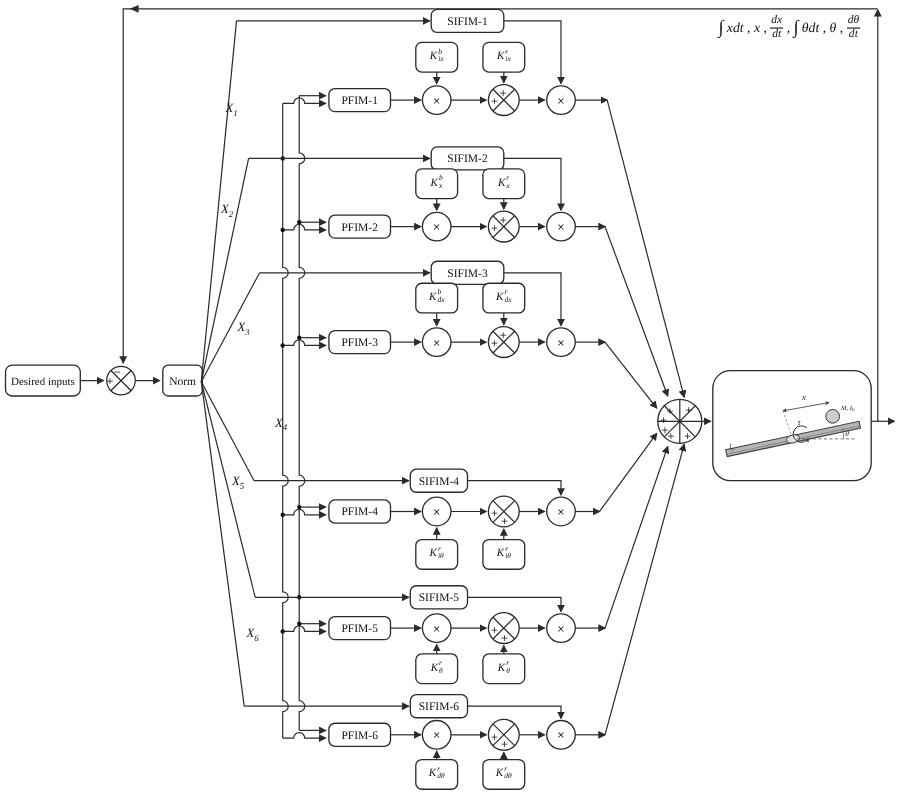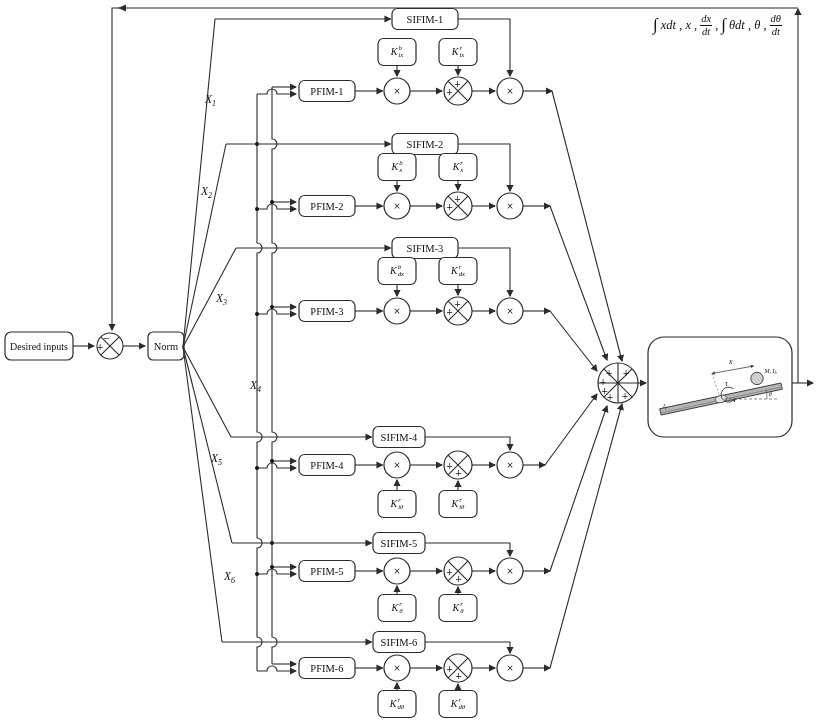--- a/index.html
+++ b/index.html
@@ -365,21 +365,21 @@
             <span>iθ</span>
           </span>
         </div>
         <div class="k-label" style="left: 458px; top: 504px;">
           <span class="k-base">K</span>
           <span class="k-ss">
             <span>r</span>
             <span>iθ</span>
           </span>
         </div>
-        <div class="x-label" style="left: 211px; top: 452px;"><span>X</span><sub>5</sub></div>
+        <div class="x-label" style="left: 211px; top: 432px;"><span>X</span><sub>5</sub></div>
         <div class="k-label" style="left: 397px; top: 608px;">
           <span class="k-base">K</span>
           <span class="k-ss">
             <span>r</span>
             <span>θ</span>
           </span>
         </div>
         <div class="k-label" style="left: 458px; top: 608px;">
           <span class="k-base">K</span>
           <span class="k-ss">

